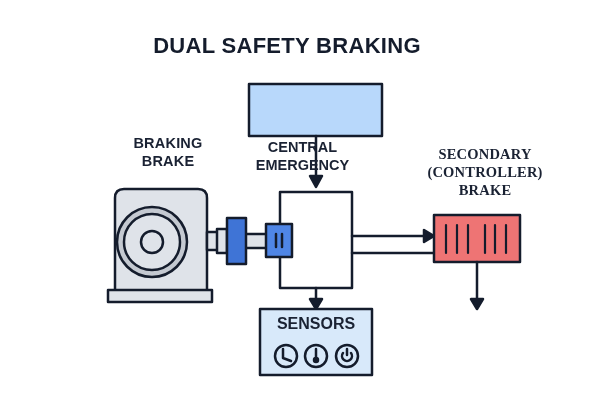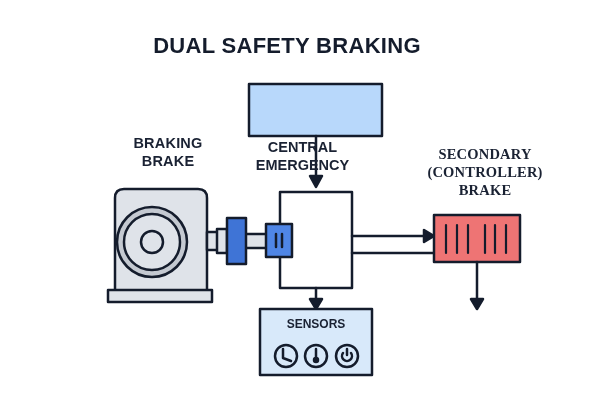--- a/index.html
+++ b/index.html
@@ -89,13 +89,13 @@
       <line x1="347" y1="349" x2="347" y2="355"></line>
     </g>
   </g>
 </svg>
 
 <div class="box-label" style="left:249px; top:92px; width:107px; font-size:14.5px; line-height:18px;margin-top:46px;">
   <div>CENTRAL</div>
   <div>EMERGENCY</div>
 </div>
 
-<div class="box-label" style="left:260px; top:314px; width:112px; font-size:12px; line-height:20px;">SENSORS</div>
+<div class="box-label" style="left:260px; top:314px; width:112px; font-size:16px; line-height:20px;">SENSORS</div>
 
 </body></html>

